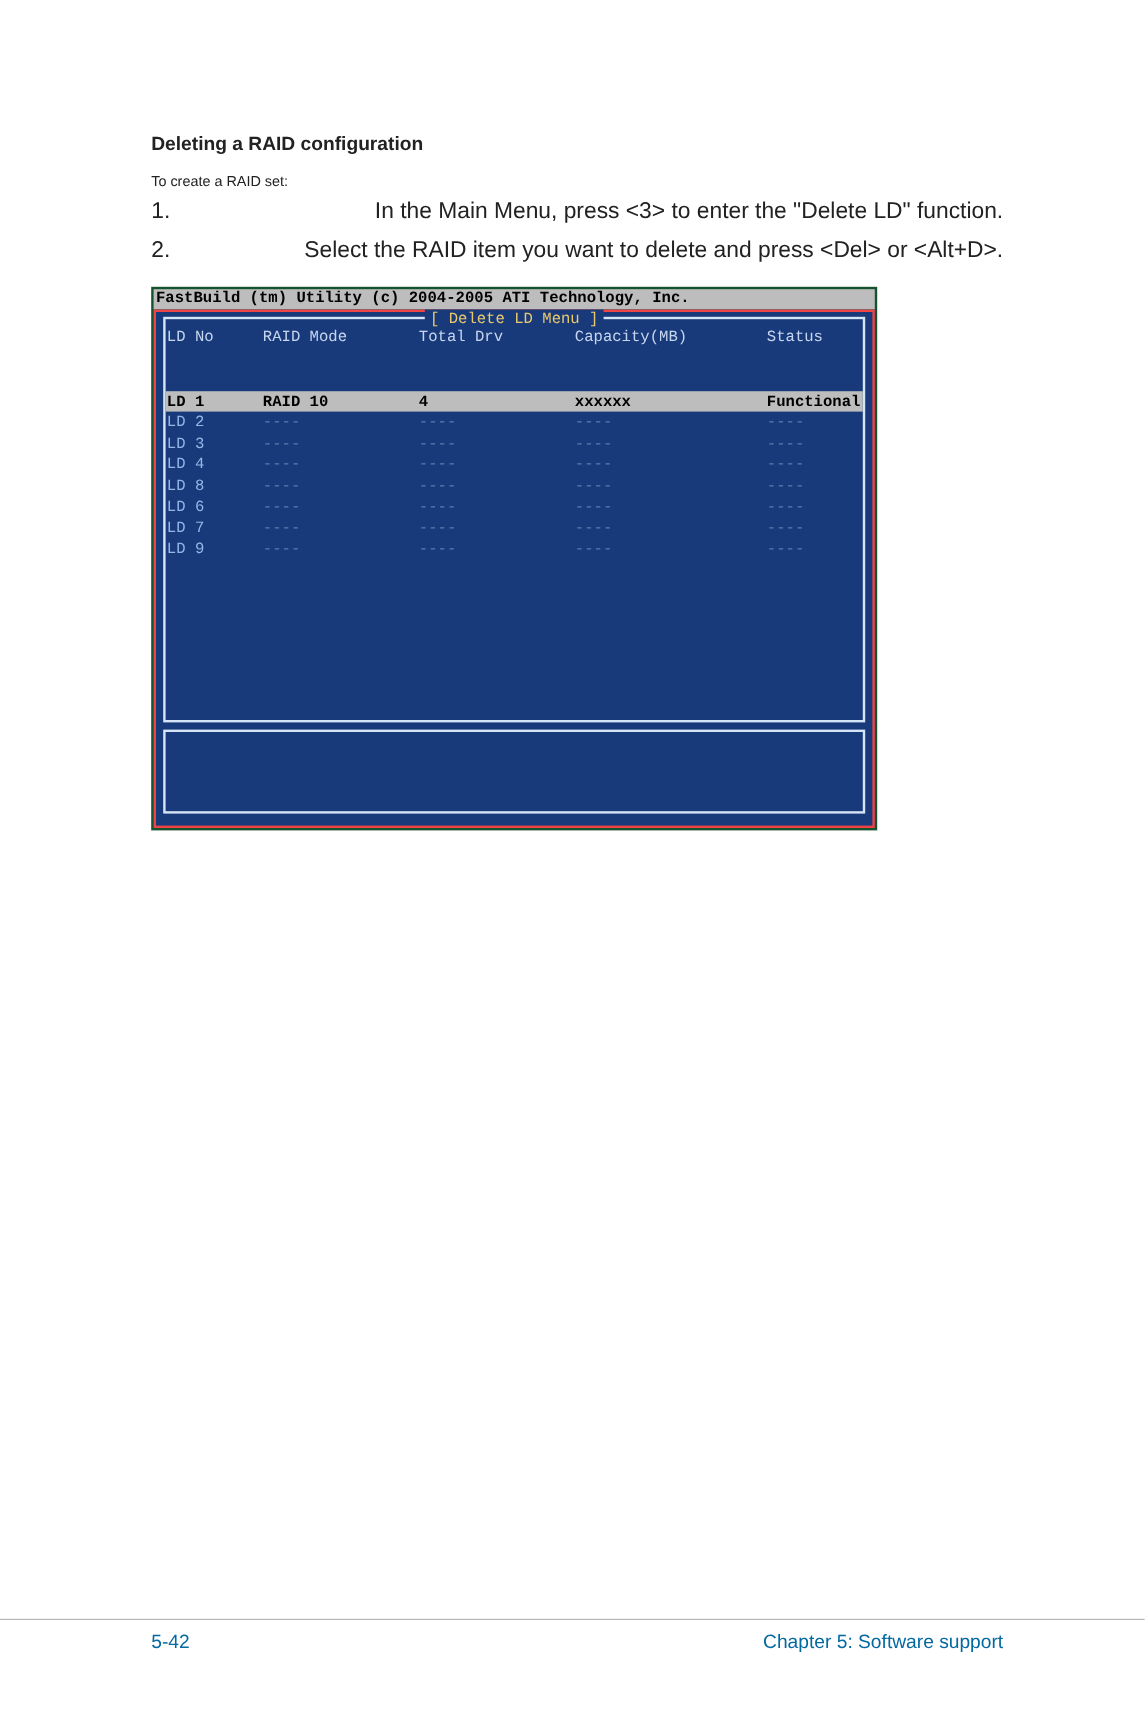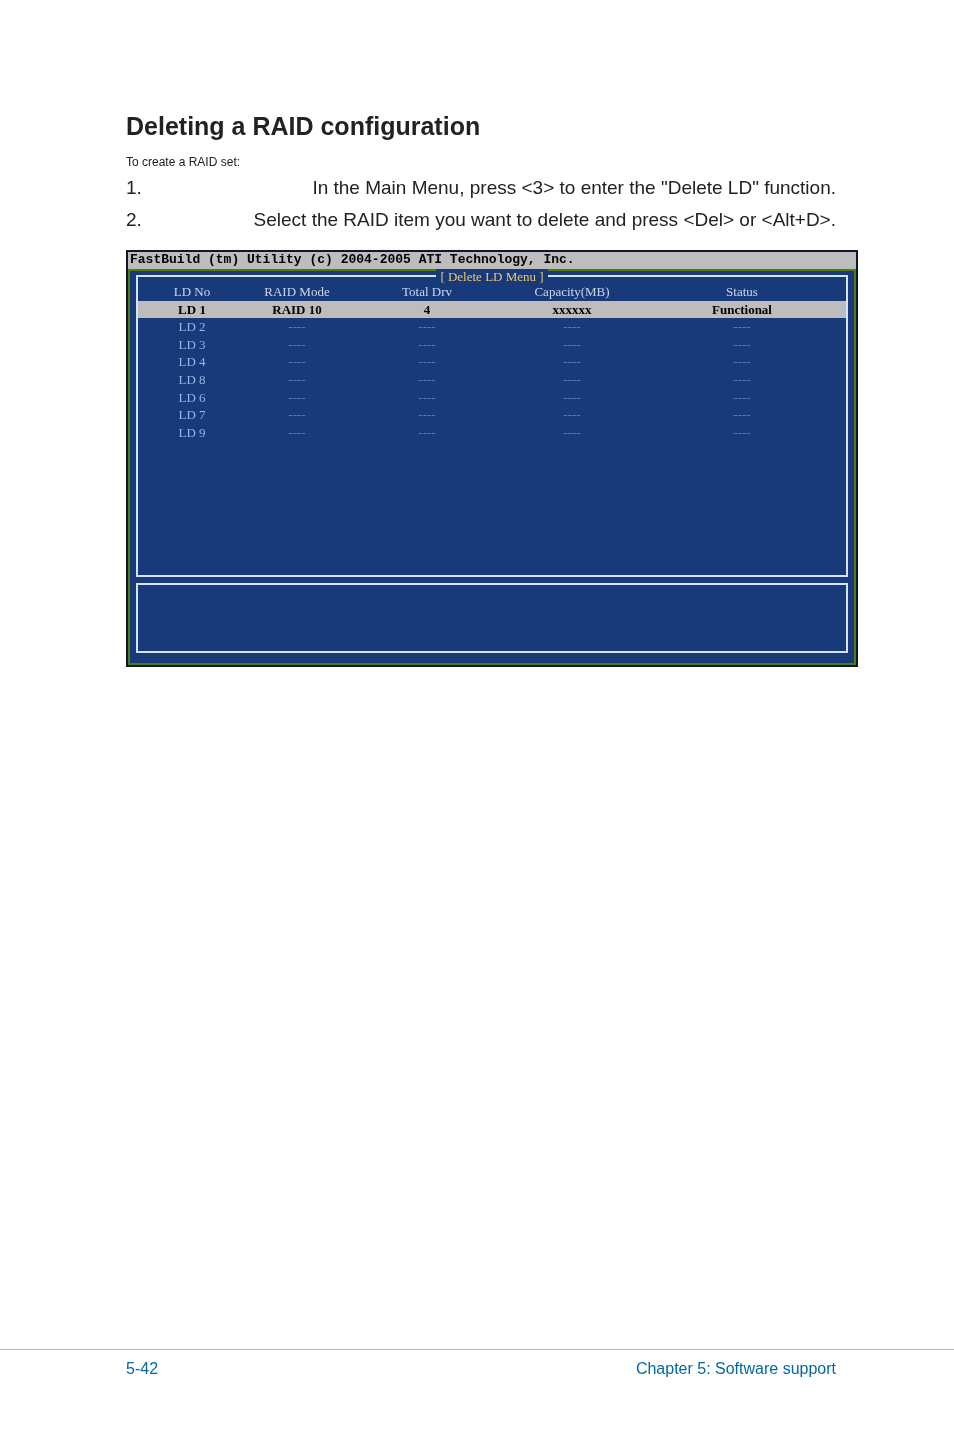--- a/index.html
+++ b/index.html
@@ -5,21 +5,21 @@
   * { margin: 0; padding: 0; box-sizing: border-box; }
   html, body { width: 954px; height: 1438px; background: #ffffff; font-family: Arial, Helvetica, sans-serif; }
   .page {
     width: 954px;
     height: 1438px;
     position: relative;
     padding: 112px 118px 0 126px;
     color: #222;
   }
   h2.section-title {
-    font-size: 25px;
+    font-size: 16px;
     font-weight: bold;
     margin-bottom: 14px;
   }
   p.intro {
     font-size: 12px;
     margin-bottom: 6px;
   }
   ol.steps {
     list-style: none;
     font-size: 19px;
@@ -32,40 +32,40 @@
     line-height: 1.35;
   }
   ol.steps li .num {
     width: 42px;
     flex: 0 0 42px;
   }
   ol.steps li .txt { flex: 1; text-align: right; }
 
   
   .term-wrap {
-    width: 732px;
-    background: #0f172a;
+    width: 605px;
+    background: #14532d;
     padding: 2px;
   }
   .term-header {
     font-family: "Courier New", monospace;
     font-size: 13px;
     font-weight: bold;
     color: #000;
     background: #bdbdbd;
     padding: 0 0 2px 2px;
     white-space: pre;
   }
   .term-body {
     background: #193a7a;
     color: #95b6e6;
-    font-family: Liberation Serif, serif;
+    font-family: Liberation Mono, monospace;
     font-size: 13px;
     line-height: 1.35;
-    border: 2px solid #4d7c0f;
+    border: 2px solid #ef4444;
     position: relative;
     padding-bottom: 4px;
   }
   .dbl-box {
     border: 1px solid #95b6e6;
     margin: 4px 6px 6px 6px;
     position: relative;
     padding: 6px 0 4px 0;
   }
   .dbl-box.outer { border-width: 2px; border-style: double; border-color:#d6e4f7; }
@@ -77,29 +77,29 @@
     font-size: 13px;
   }
   .dbl-box-title span {
     background: #193a7a;
     color: #e9c96b;
     padding: 0 4px;
   }
   .menu-row, .menu-head {
     display: grid;
     grid-template-columns: 80px 130px 130px 160px 1fr;
-    padding: 0 14px;
+    padding: 0 1px;
     white-space: pre;
-    text-align: center;
   }
   .menu-head { color: #c7d6ef; }
   .menu-row.selected {
     background: #bdbdbd;
     color: #000;
     font-weight: bold;
+    margin-top: 36px;
   }
   .menu-row .dim { color: #5f7bb0; }
   .keys-line {
     padding: 12px 14px 6px 14px;
     color: #c7d6ef;
     white-space: pre;
   }
   .keys-box { min-height: 70px; }
 
   

